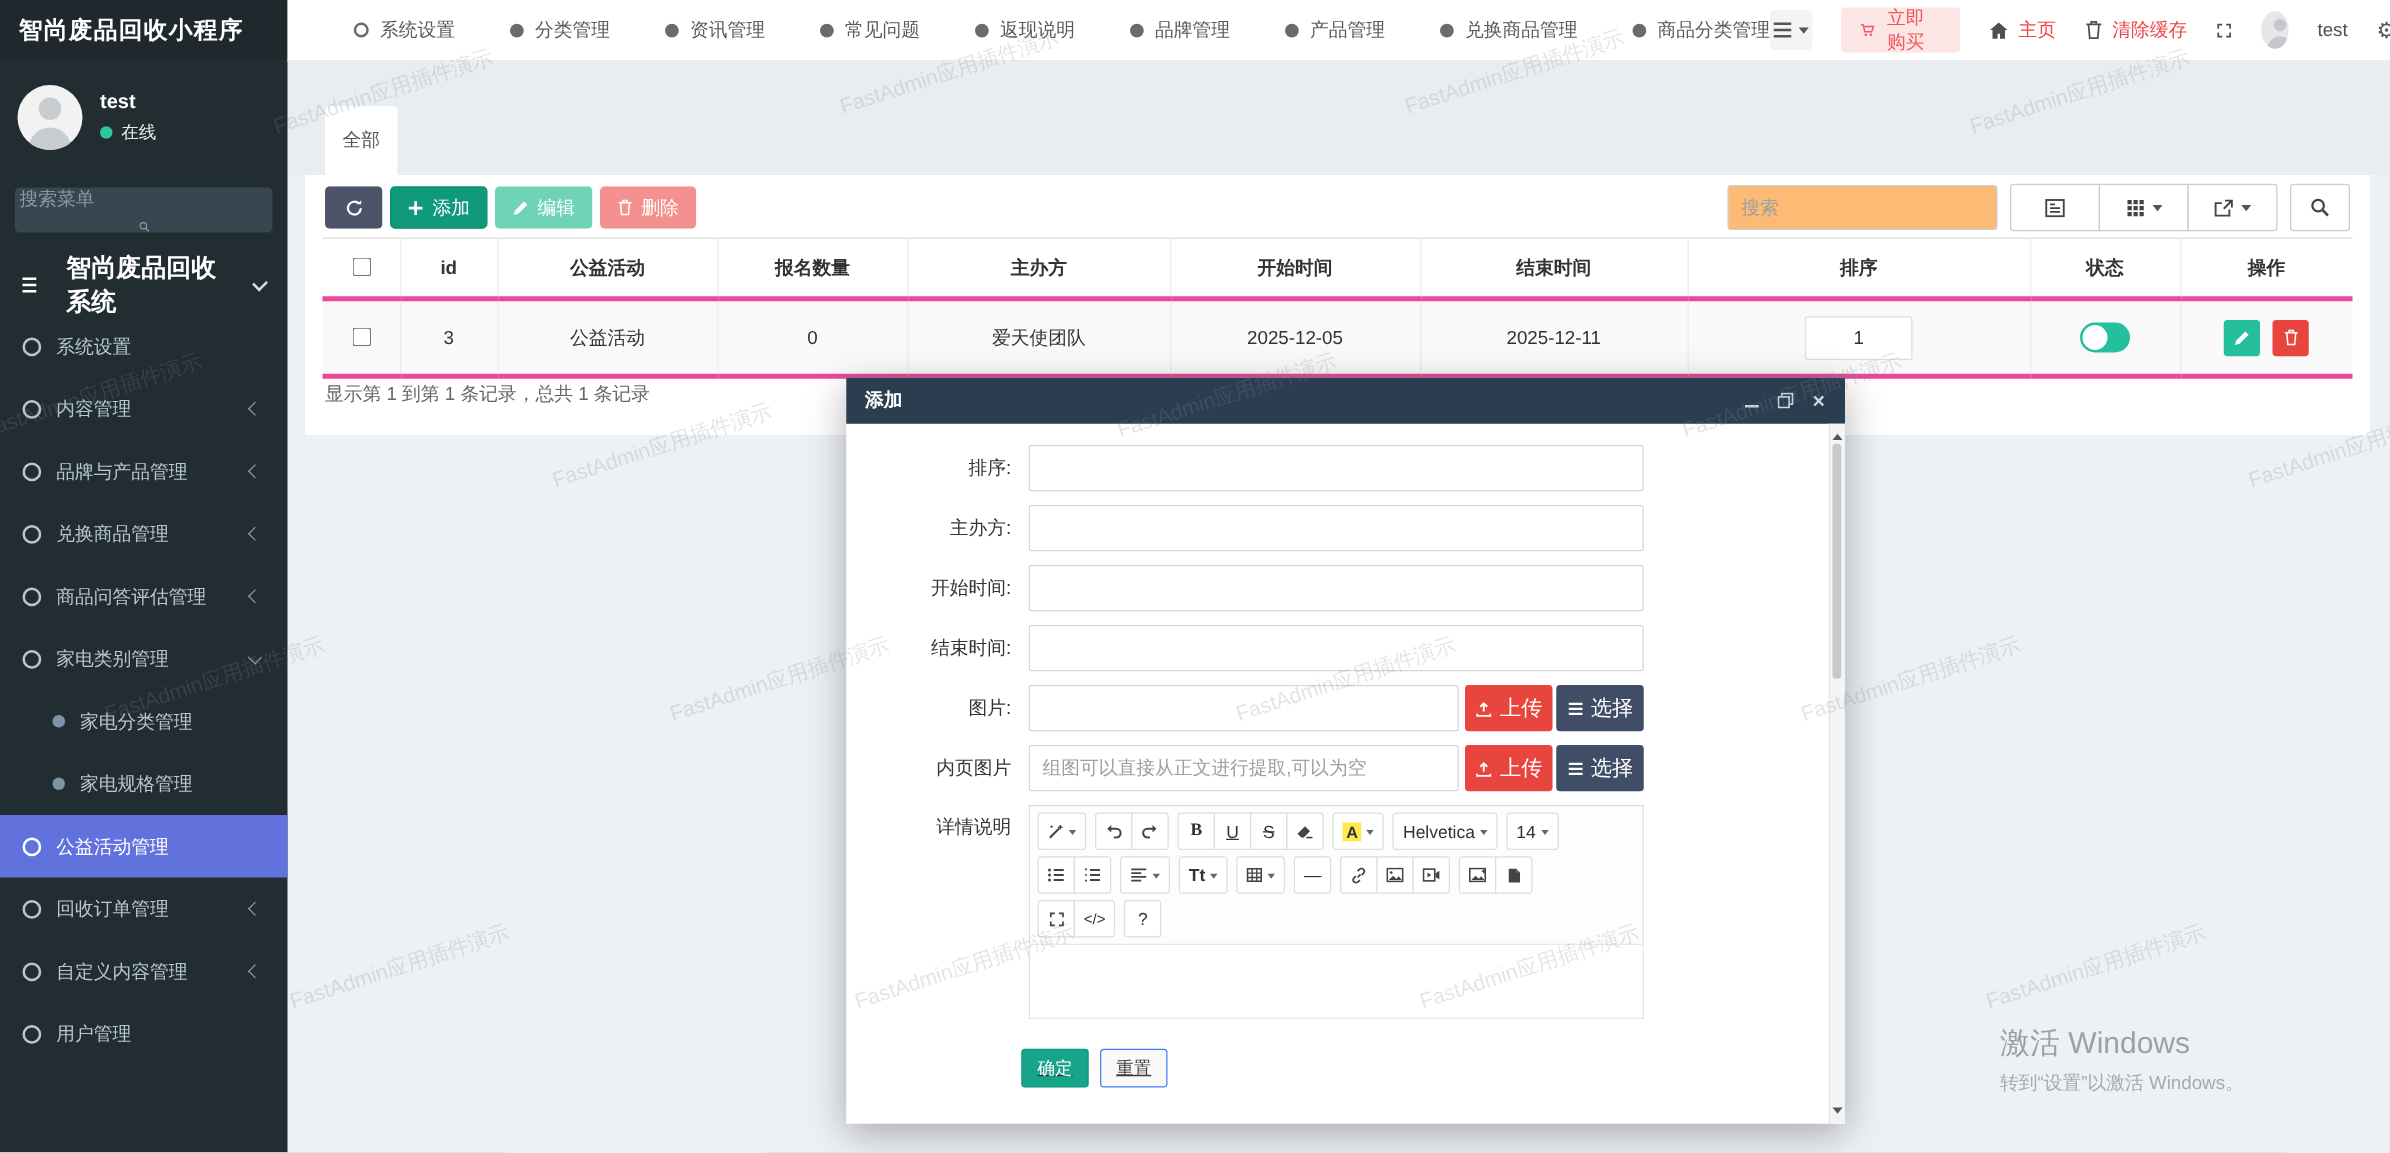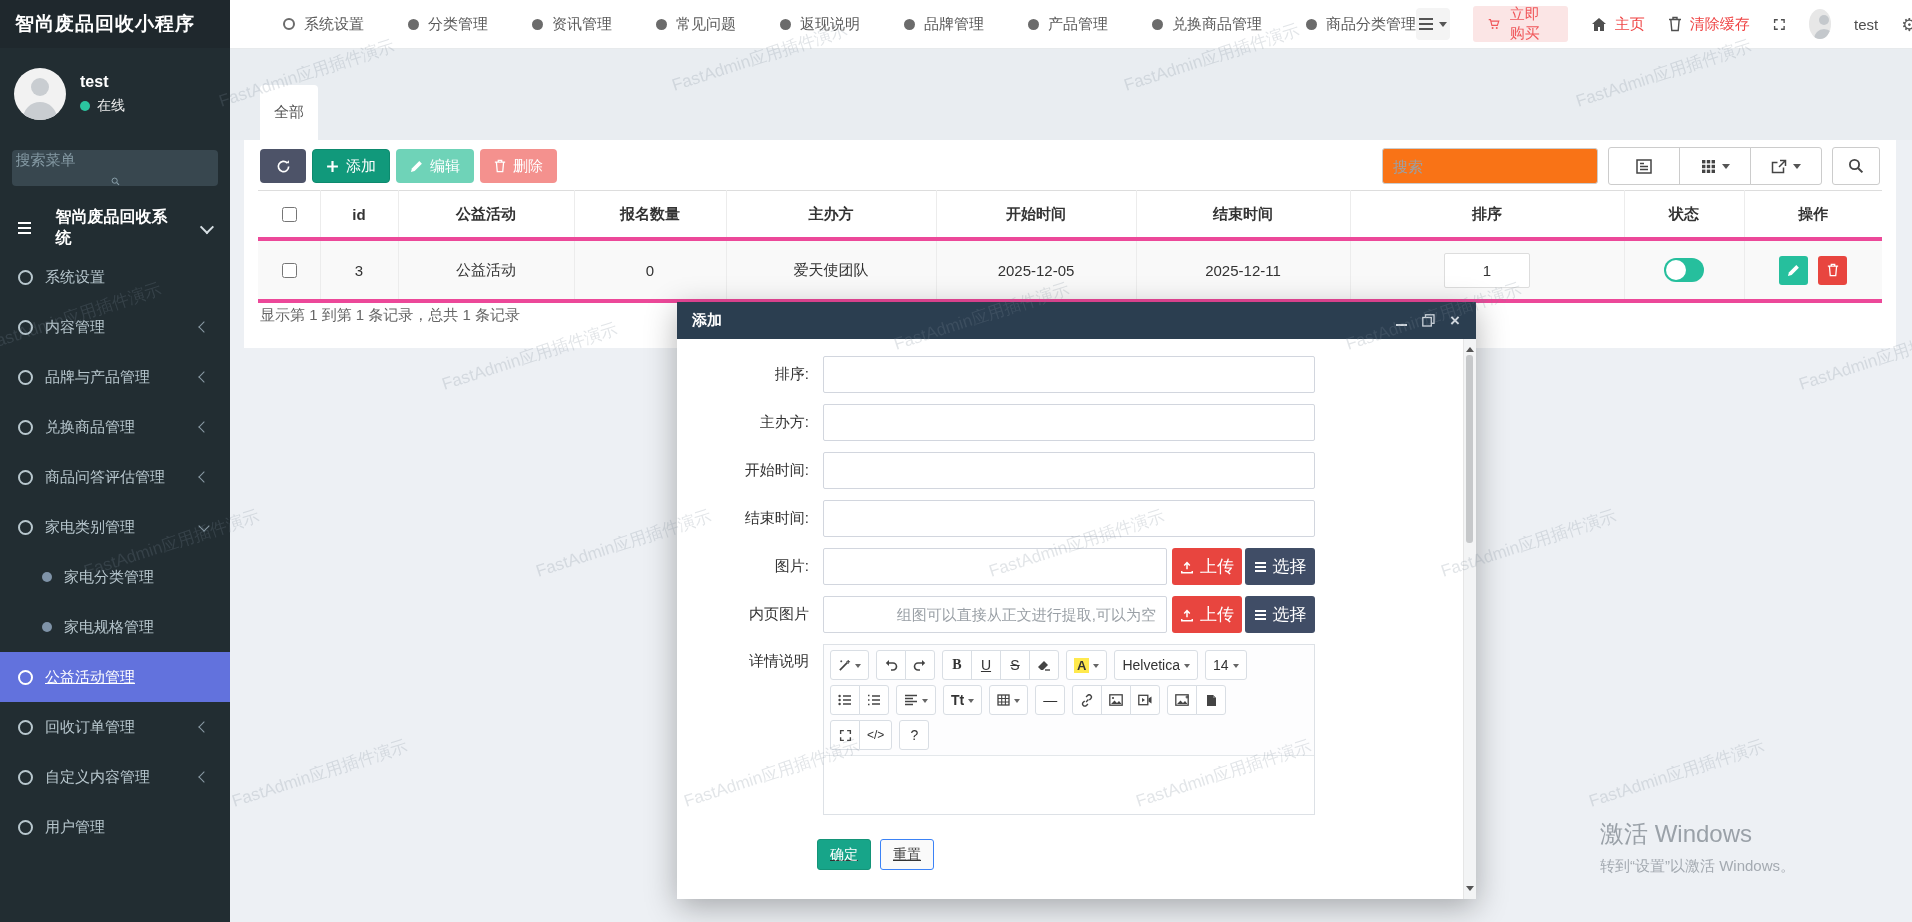--- a/index.html
+++ b/index.html
@@ -20,28 +20,28 @@
   .status-dot{width:10px;height:10px;border-radius:50%;background:#2bc5a0;}
   .side-search{margin:24px 12px 18px;height:36px;background:#38474f;border-radius:4px;display:flex;align-items:center;padding:0 12px;gap:8px;flex-direction:column;}
   .side-search input{flex:1;background:transparent;border:none;outline:none;color:#cfd8dc;font-size:15px;font-family:inherit;min-width:0;}
   .side-search input::placeholder{color:#8499a3;}
   .bars{width:17px;height:2px;background:#fff;box-shadow:0 5px 0 #fff,0 -5px 0 #fff;display:inline-block;}
   .bars.gray{background:#555;box-shadow:0 5px 0 #555,0 -5px 0 #555;}
   .bars.small{width:14px;}
   .chev{width:8px;height:8px;border-right:2px solid #8a9ba5;border-bottom:2px solid #8a9ba5;display:inline-block;}
   .chev.down{transform:rotate(45deg);margin-top:-3px;}
   .chev.left{transform:rotate(135deg);}
-  .side-root{height:48px;display:flex;align-items:center;gap:24px;padding:0 18px;color:#fff;font-weight:700;font-size:16px;cursor:pointer;}
+  .side-root{height:48px;display:flex;align-items:center;gap:24px;padding:0 18px;color:#fff;font-weight:700;font-size:20px;cursor:pointer;}
   .side-root .chev{margin-left:auto;border-color:#d7dfe4;}
   .side-item{height:50px;display:flex;align-items:center;gap:12px;padding:0 22px 0 18px;color:#b8c7ce;font-size:15px;cursor:pointer;}
   .side-item .chev{margin-left:auto;width:7px;height:7px;border-width:1.5px;}
   .ico-circle{width:11px;height:11px;border:2px solid #b8c7ce;border-radius:50%;flex:0 0 11px;}
   .side-item.sub{padding-left:42px;}
   .ico-dot{width:10px;height:10px;border-radius:50%;background:#7f93a8;flex:0 0 10px;}
-  .side-item.active{background:#6272dd;color:#fff;text-decoration:underline;}
+  .side-item.active{background:#6272dd;color:#fff;}
   .side-item.active .ico-circle{border-color:#fff;}
   
   .navbar{position:absolute;left:230px;right:0;top:0;height:48px;background:#fff;border-bottom:1px solid #e7eaec;display:flex;align-items:center;z-index:6;}
   .hamburger{margin:0 16px 0 23px;cursor:pointer;}
   .top-items{display:flex;gap:44px;margin-left:14px;}
   .top-item{display:flex;align-items:center;gap:9px;color:#5a5a5a;font-size:15px;cursor:pointer;white-space:nowrap;}
   .nav-dot{width:11px;height:11px;border-radius:50%;background:#6b6b6b;flex:0 0 11px;}
   .nav-dot.open{background:transparent;border:2px solid #6b6b6b;width:8px;height:8px;flex:0 0 8px;}
   .nav-right{margin-left:auto;display:flex;align-items:center;gap:23px;padding-right:16px;}
   .menu-drop-btn{width:46px;height:32px;background:#f4f4f4;border-radius:4px;display:flex;align-items:center;justify-content:center;gap:6px;cursor:pointer;}
@@ -53,21 +53,21 @@
   .strip{position:absolute;left:230px;right:0;top:48px;height:92px;background:#e9edf1;}
   .tab{position:absolute;left:260px;top:85px;width:58px;height:55px;background:#fff;border-radius:4px 4px 0 0;display:flex;align-items:center;justify-content:center;color:#555;font-size:15px;z-index:2;cursor:pointer;}
   .panel{position:absolute;left:244px;top:140px;width:1652px;height:208px;background:#fff;}
   .toolbar{position:absolute;top:8px;left:16px;right:16px;height:36px;display:flex;align-items:center;gap:6px;}
   .btn{height:34px;border:1px solid transparent;border-radius:4px;display:inline-flex;align-items:center;justify-content:center;gap:7px;color:#fff;font-size:15px;padding:0 13px;font-family:inherit;cursor:pointer;}
   .btn-refresh{background:#4d5368;width:46px;padding:0;}
   .btn-add{background:#11997b;border-color:#0d8a6e;}
   .btn-edit{background:#6fd3b8;}
   .btn-del{background:#f4918e;}
   .search-cluster{margin-left:auto;display:flex;align-items:center;}
-  .search-input{width:194px;height:34px;border:1px solid #ccc;border-radius:3px;padding:0 10px;font-size:15px;color:#333;font-family:inherit;outline:none;background:#f97316;}
+  .search-input{width:194px;height:34px;border:1px solid #ccc;border-radius:3px;padding:0 10px;font-size:15px;color:#333;font-family:inherit;outline:none;background:#fdba74;}
   .search-input::placeholder{color:#9aa0a6;}
   .vbtn-group{display:flex;margin-left:10px;}
   .vbtn{height:36px;min-width:50px;background:#fff;border:1px solid #ccc;display:flex;align-items:center;justify-content:center;gap:6px;margin-left:-1px;padding:0 10px;cursor:pointer;}
   .vbtn:first-child{border-radius:3px 0 0 3px;margin-left:0;}
   .vbtn:last-child{border-radius:0 3px 3px 0;}
   .search-btn{margin-left:10px;width:46px;height:36px;border:1px solid #ccc;border-radius:3px;background:#fff;display:flex;align-items:center;justify-content:center;cursor:pointer;}
   .grid-table{position:absolute;top:50px;left:14px;width:1624px;border-collapse:collapse;table-layout:fixed;border-top:1px solid #ddd;}
   .grid-table th,.grid-table td{border-bottom:4px solid #ec4899;border-left:1px solid #ececec;text-align:center;font-size:15px;color:#333;overflow:hidden;}
   .grid-table th:first-child,.grid-table td:first-child{border-left:none;}
   .grid-table thead th{font-weight:700;height:44px;background:#fff;}
@@ -85,21 +85,21 @@
   .modal-header{height:37px;background:#2b3e50;display:flex;align-items:center;padding:0 10px 0 15px;cursor:move;}
   .modal-title{color:#fff;font-size:15px;font-weight:700;}
   .win-controls{margin-left:auto;display:flex;align-items:center;gap:15px;padding-right:6px;}
   .wc-min{width:11px;height:2px;background:#cfd6dd;margin-top:9px;cursor:pointer;}
   .wc-close{color:#cfd6dd;font-size:17px;line-height:1;cursor:pointer;font-weight:700;}
   .modal-body{position:relative;height:560px;padding:17px 0 0 20px;box-sizing:border-box;}
   .form-row{display:flex;align-items:center;margin-bottom:11px;}
   .f-label{flex:0 0 112px;text-align:right;margin-right:14px;font-size:15px;color:#333;}
   .f-input{width:492px;height:37px;box-sizing:border-box;border:1px solid #d2d6de;border-radius:2px;padding:0 10px;font-size:15px;font-family:inherit;color:#333;outline:none;}
   .f-input::placeholder{color:#9aa0a6;}
-  .f-input.short{width:344px;text-align:right;}
+  .f-input.short{width:344px;}
   .btn-upload,.btn-choose{height:37px;width:70px;border:none;border-radius:3px;color:#fff;display:inline-flex;align-items:center;justify-content:center;gap:6px;font-size:17px;font-family:inherit;cursor:pointer;}
   .btn-upload{background:#e8453f;margin-left:5px;}
   .btn-choose{background:#404d66;margin-left:3px;}
   .editor-row{align-items:flex-start;}
   .editor-row .f-label{margin-top:8px;}
   .editor{width:492px;box-sizing:border-box;border:1px solid #dde1e6;background:#fdfdfe;}
   .ed-toolbar{display:flex;gap:7px;padding:5px 6px 0;}
   .ed-toolbar:last-of-type{padding-bottom:5px;}
   .ed-group{display:flex;}
   .ed-btn{min-width:30px;height:30px;box-sizing:border-box;padding:0 7px;background:#fff;border:1px solid #d9dee4;margin-left:-1px;display:inline-flex;align-items:center;justify-content:center;gap:4px;font-size:14px;color:#333;cursor:pointer;}

